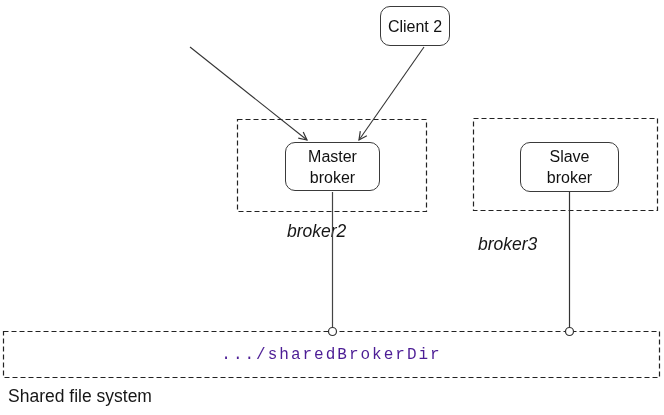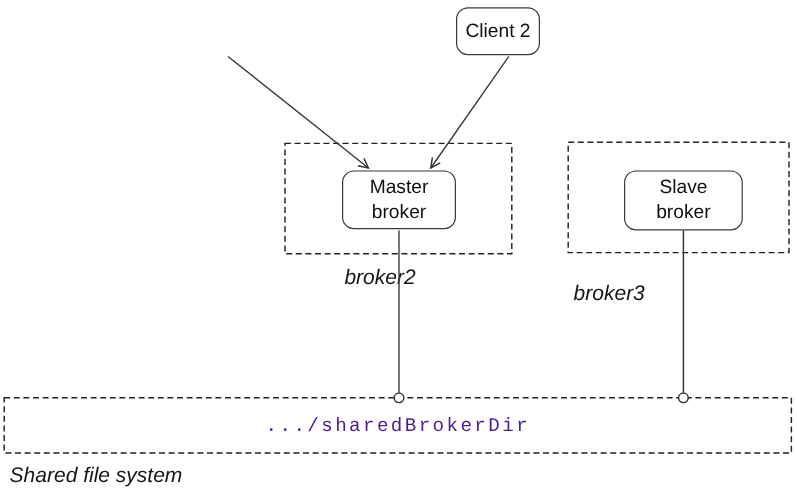--- a/index.html
+++ b/index.html
@@ -72,21 +72,20 @@
     font-family: "Liberation Mono", monospace;
     font-size: 16px;
     letter-spacing: 2px;
     color: #4c1d95;
     white-space: pre;
   }
   .shared-caption {
     position: absolute;
     left: 8px;
     top: 386px;
-    font-style: italic;
     font-size: 17.5px;
     color: #161616;
     z-index: 2;
     white-space: nowrap;
   }
 </style>
 </head>
 <body>
 
 <div class="diagram">

